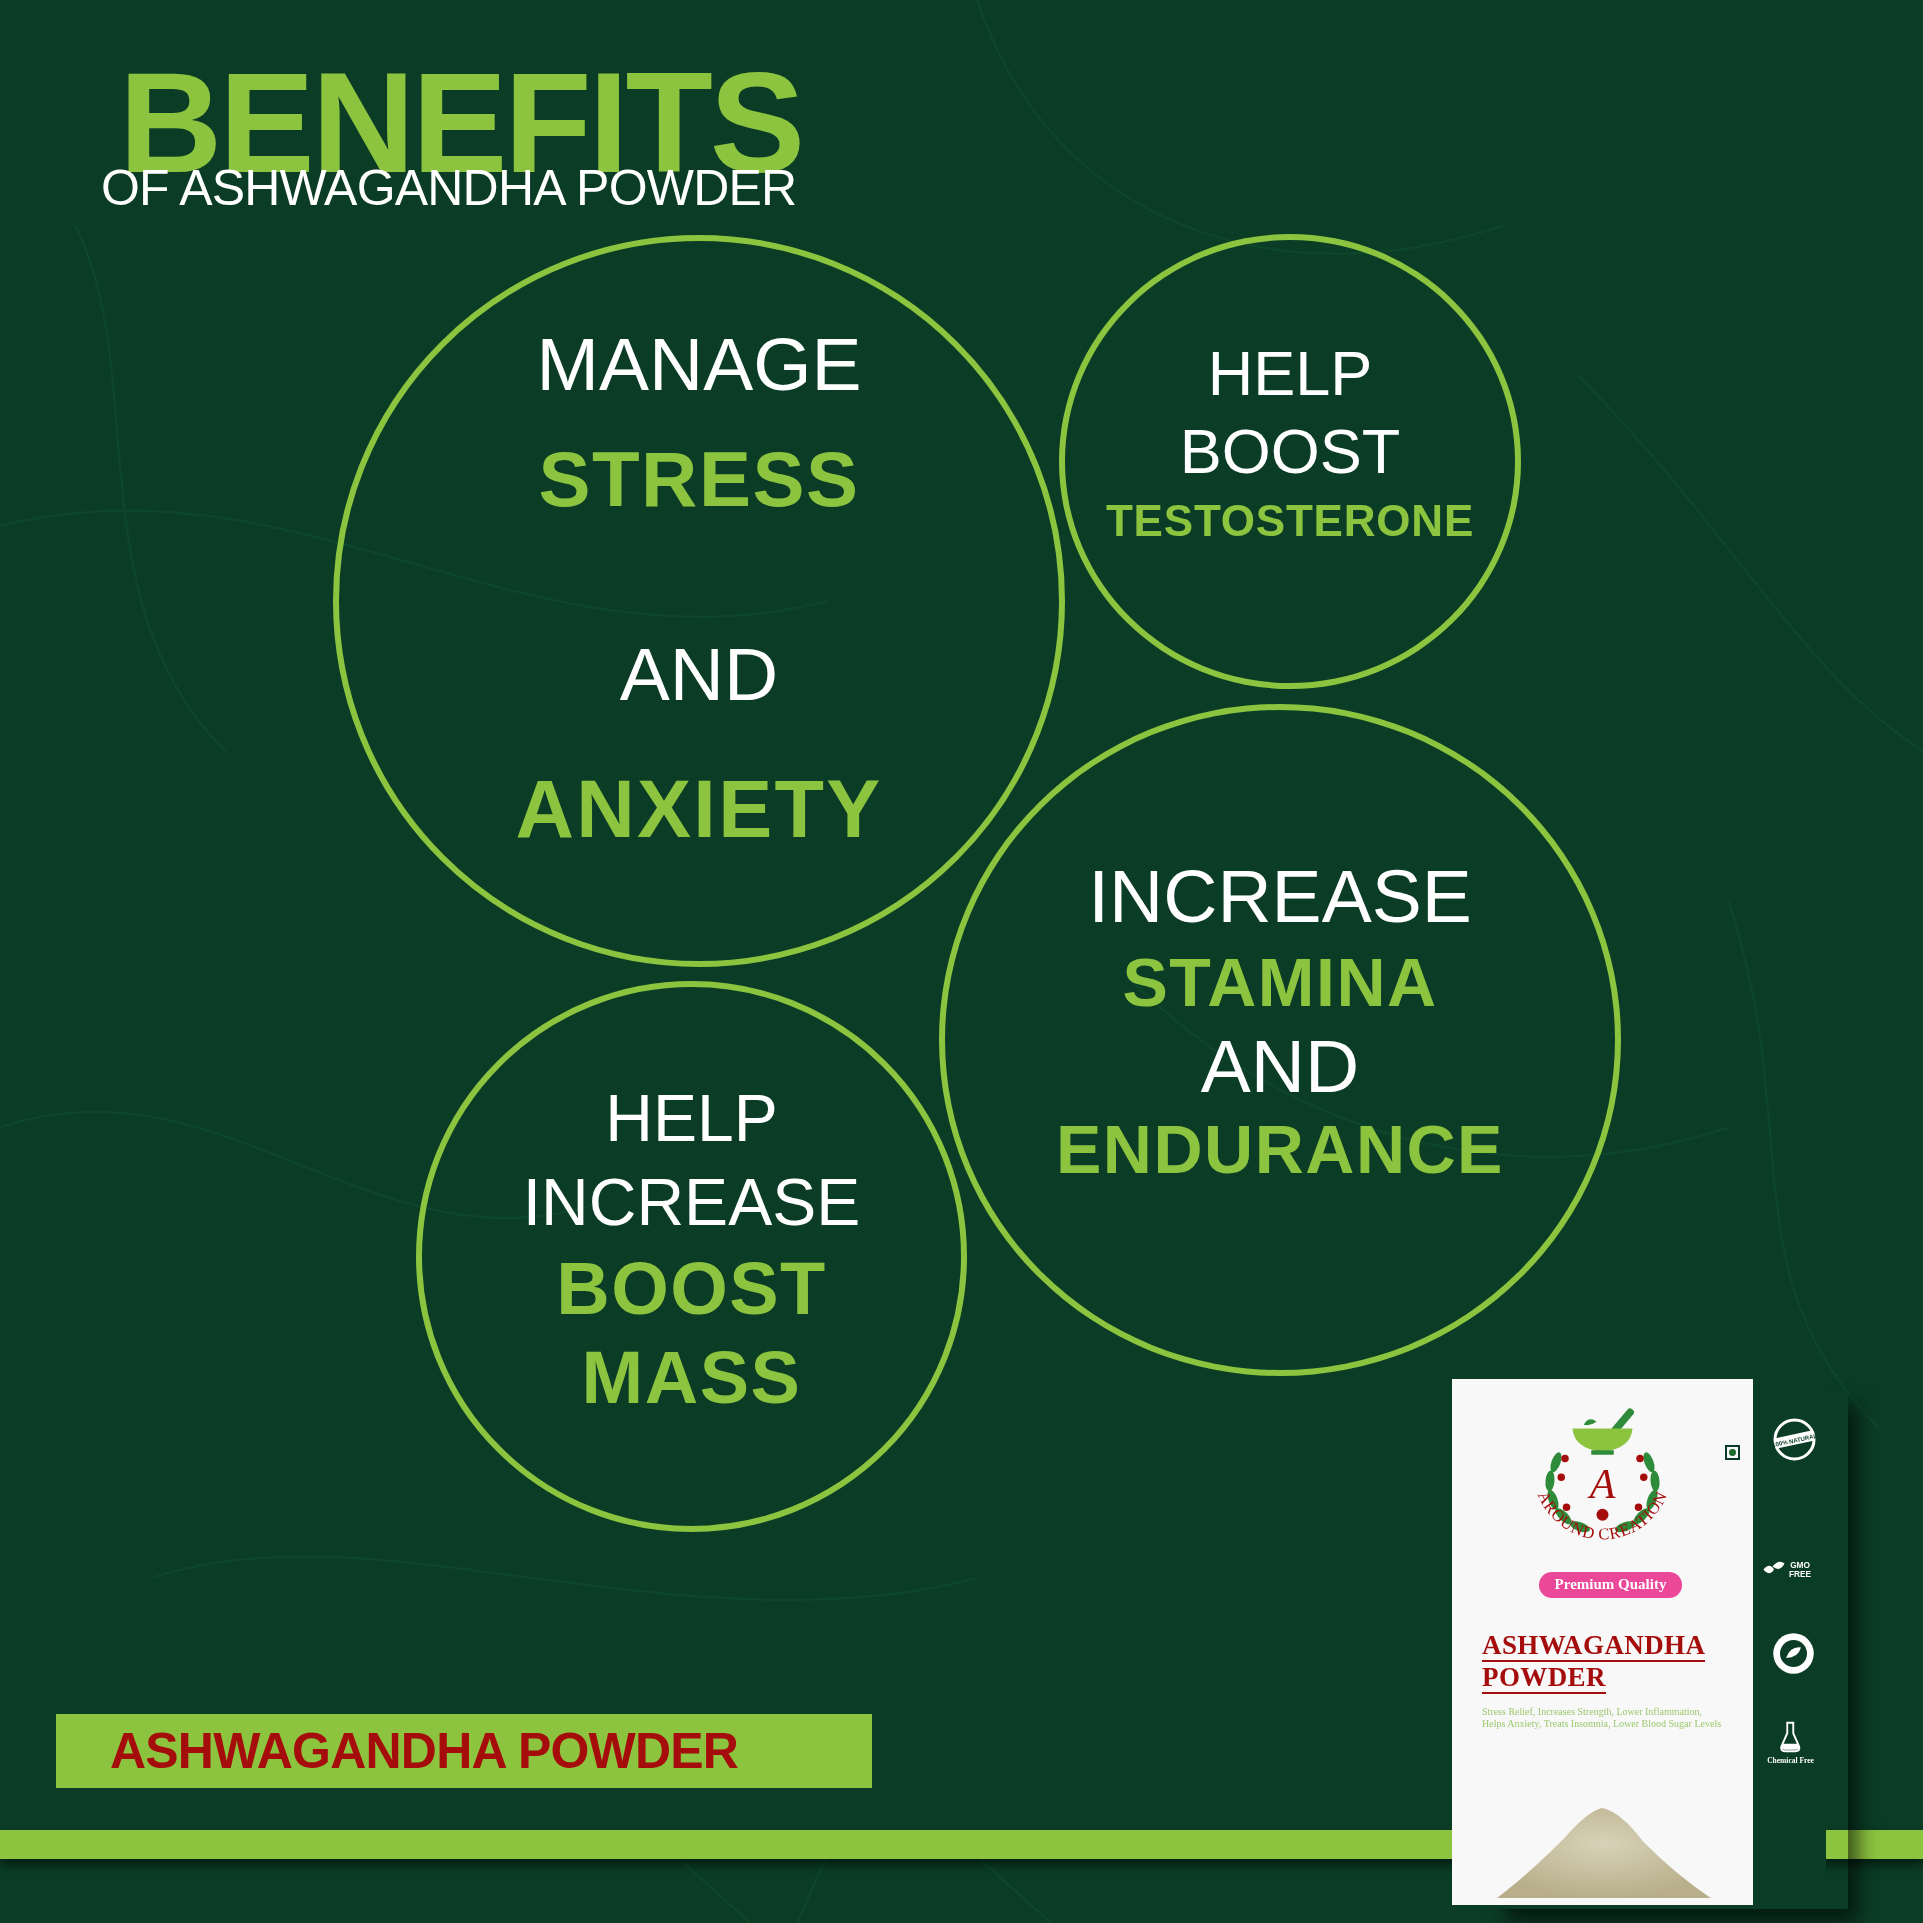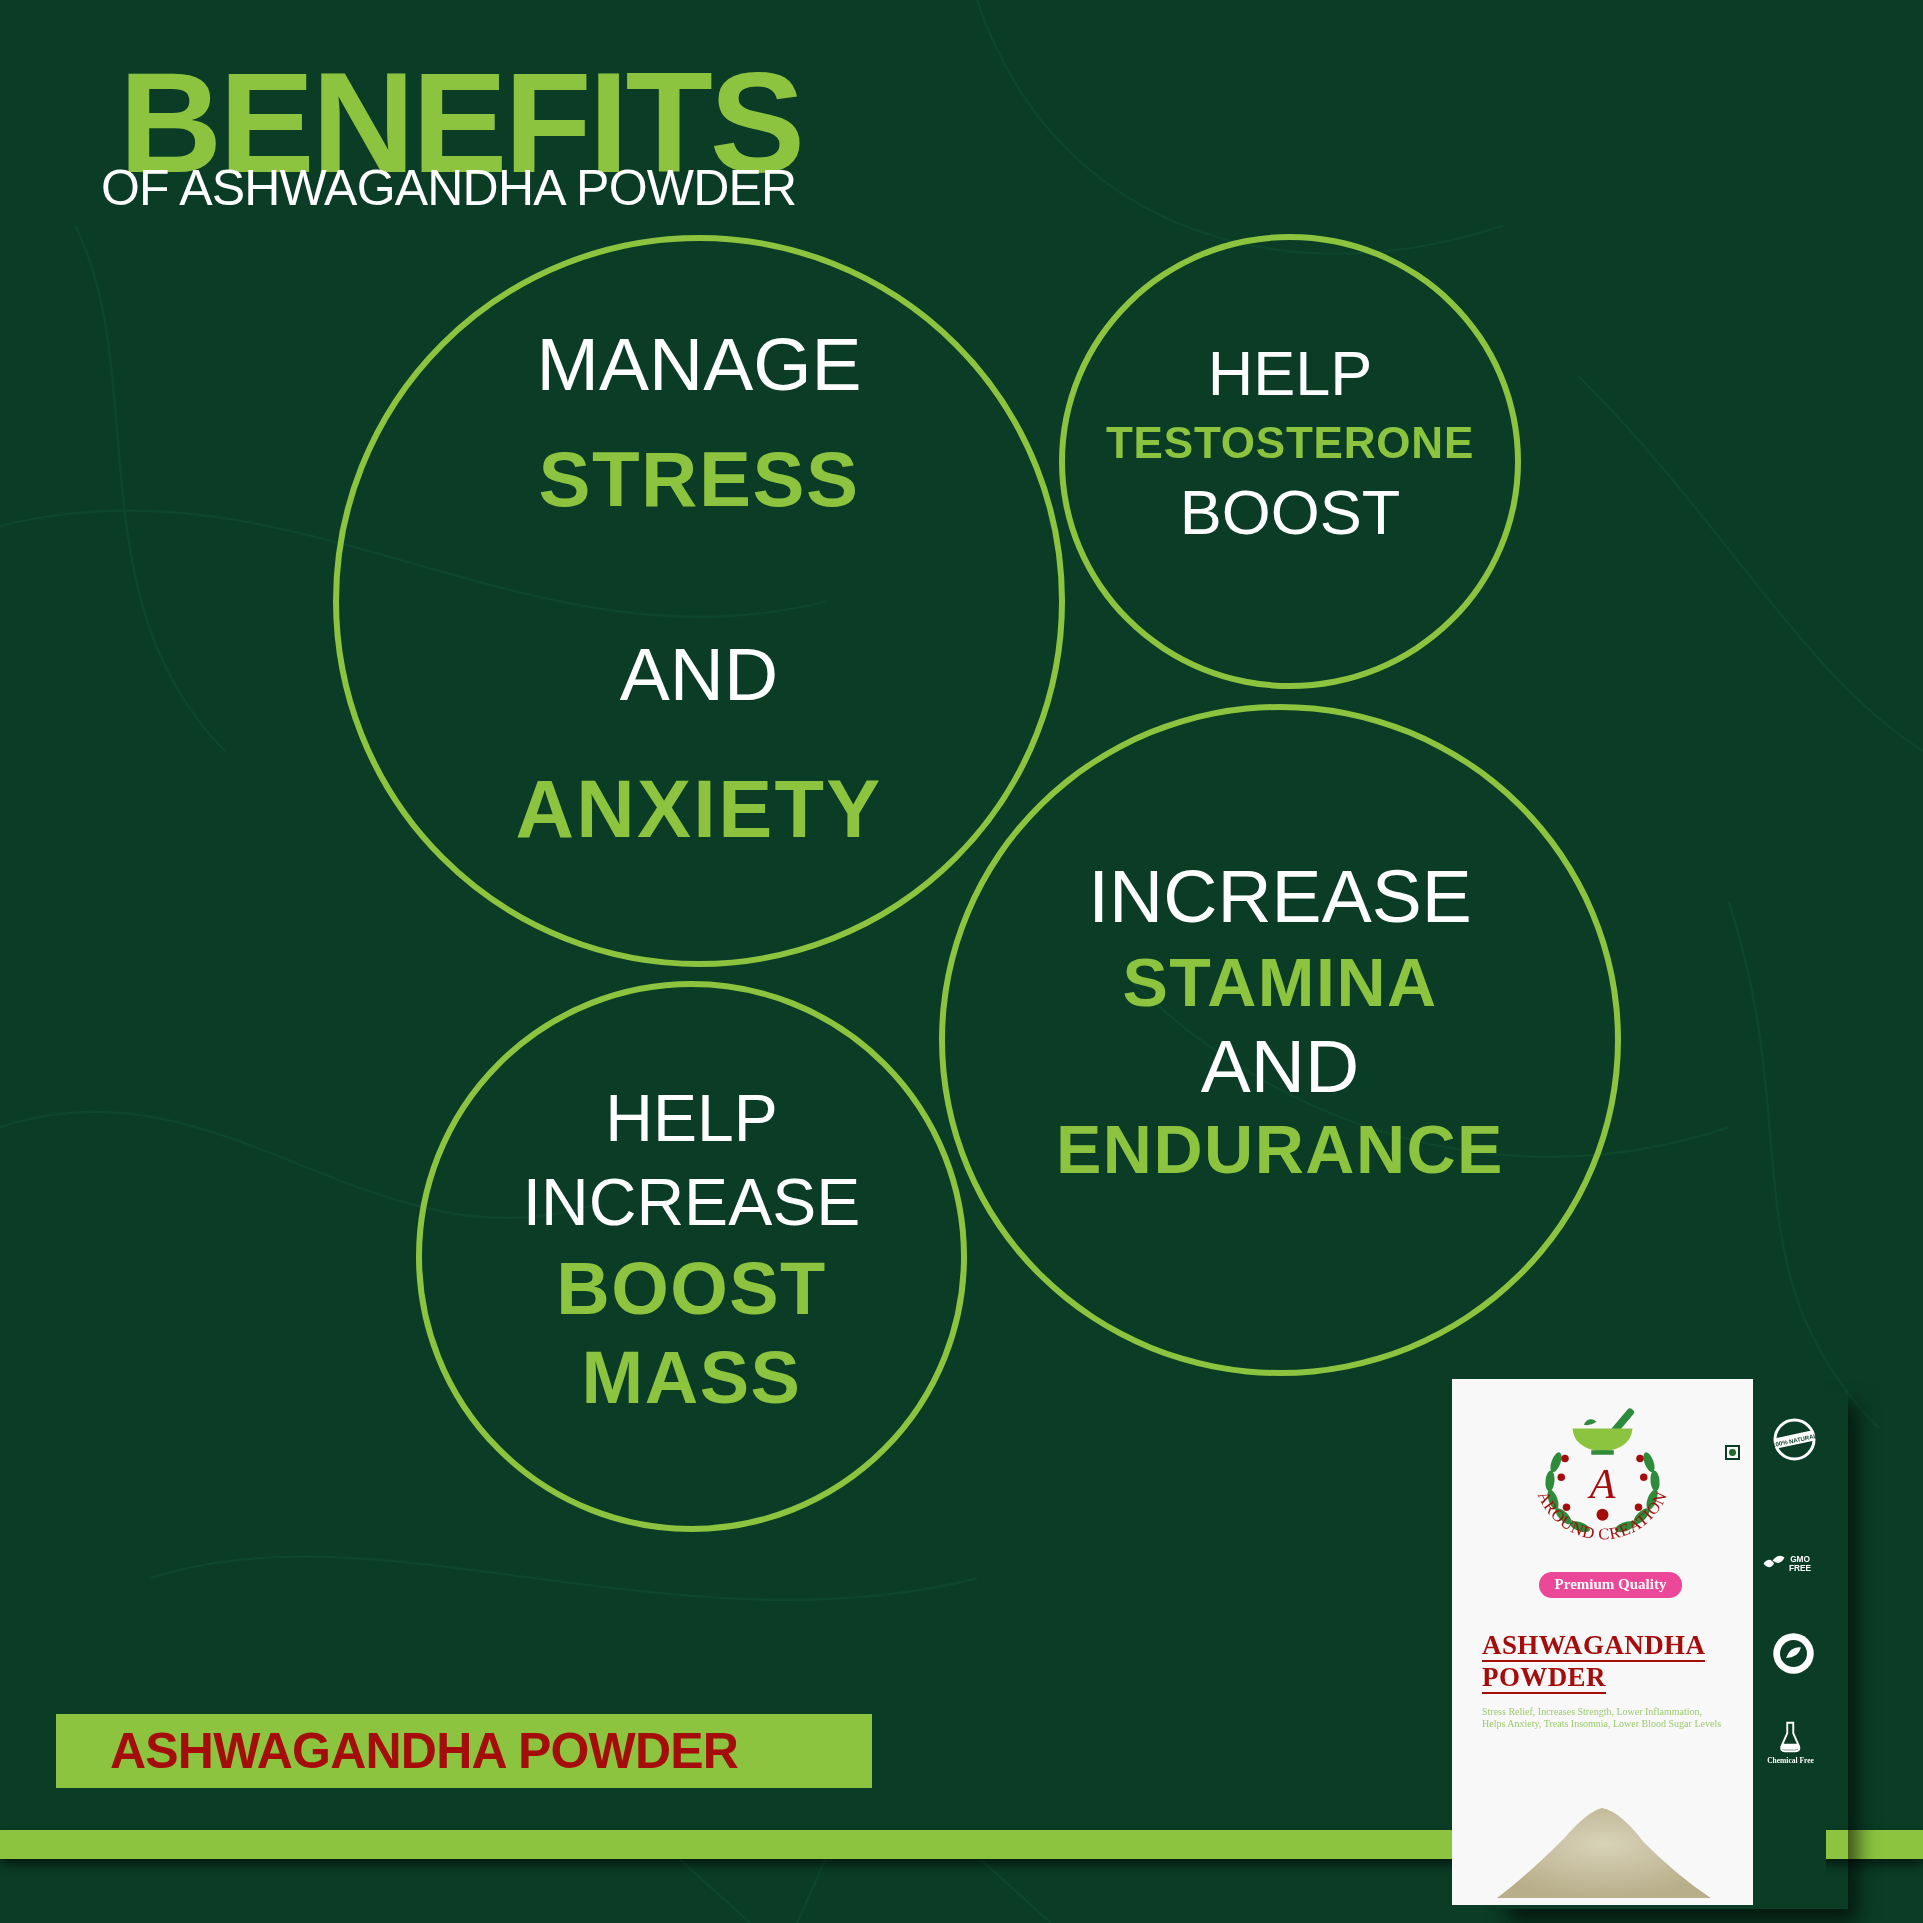--- a/index.html
+++ b/index.html
@@ -67,22 +67,22 @@
 
 <div class="circle c1">
   <span class="line w" style="font-size:75px;line-height:90px;margin-top:-30px;">MANAGE</span>
   <span class="line g" style="font-size:78px;line-height:90px;letter-spacing:1.5px;margin-top:25px;">STRESS</span>
   <span class="line w" style="font-size:75px;line-height:90px;margin-top:105px;">AND</span>
   <span class="line g" style="font-size:81px;line-height:90px;letter-spacing:2.3px;margin-top:45px;">ANXIETY</span>
 </div>
 
 <div class="circle c2">
   <span class="line w" style="font-size:63px;line-height:78px;margin-top:-38px;">HELP</span>
+  <span class="line w" style="font-size:63px;line-height:78px;">BOOST</span>
   <span class="line g" style="font-size:44px;line-height:60px;letter-spacing:0.8px;margin-top:1.5px;">TESTOSTERONE</span>
-  <span class="line w" style="font-size:63px;line-height:78px;">BOOST</span>
 </div>
 
 <div class="circle c3">
   <span class="line w" style="font-size:75px;line-height:89px;margin-top:-38px;">INCREASE</span>
   <span class="line g" style="font-size:68px;line-height:83px;letter-spacing:1.5px;">STAMINA</span>
   <span class="line w" style="font-size:75px;line-height:84px;">AND</span>
   <span class="line g" style="font-size:68px;line-height:83px;letter-spacing:1.5px;">ENDURANCE</span>
 </div>
 
 <div class="circle c4">
@@ -158,21 +158,21 @@
     </svg>
   </div>
   <div class="pack-side">
     <div class="badge" style="left:19px;top:38px;width:45px;">
       <svg width="45" height="45" viewBox="0 0 60 60">
         <circle cx="30" cy="30" r="26" fill="none" stroke="#fff" stroke-width="4"></circle>
         <rect x="4" y="23" width="52" height="14" fill="#fff" transform="rotate(-12 30 30)"></rect>
         <text x="30" y="34" text-anchor="middle" font-size="8" font-weight="700" fill="#0b3d26" font-family="Liberation Sans, sans-serif" transform="rotate(-12 30 30)">100% NATURAL</text>
       </svg>
     </div>
-    <div class="badge" style="left:9px;top:174px;width:60px;display:flex;align-items:center;gap:3px;">
+    <div class="badge" style="left:9px;top:180px;width:60px;display:flex;align-items:center;gap:3px;">
       <svg width="24" height="21" viewBox="0 0 32 28">
         <path d="M2 14 Q10 4 16 14 Q10 24 2 14Z" fill="#fff"></path>
         <path d="M14 10 Q22 0 30 6 Q24 18 14 10Z" fill="#fff"></path>
       </svg>
       <div class="badge-text">
         <div>GMO</div>
         <div>FREE</div>
       </div>
     </div>
     <div class="badge" style="left:18px;top:252px;width:45px;">

